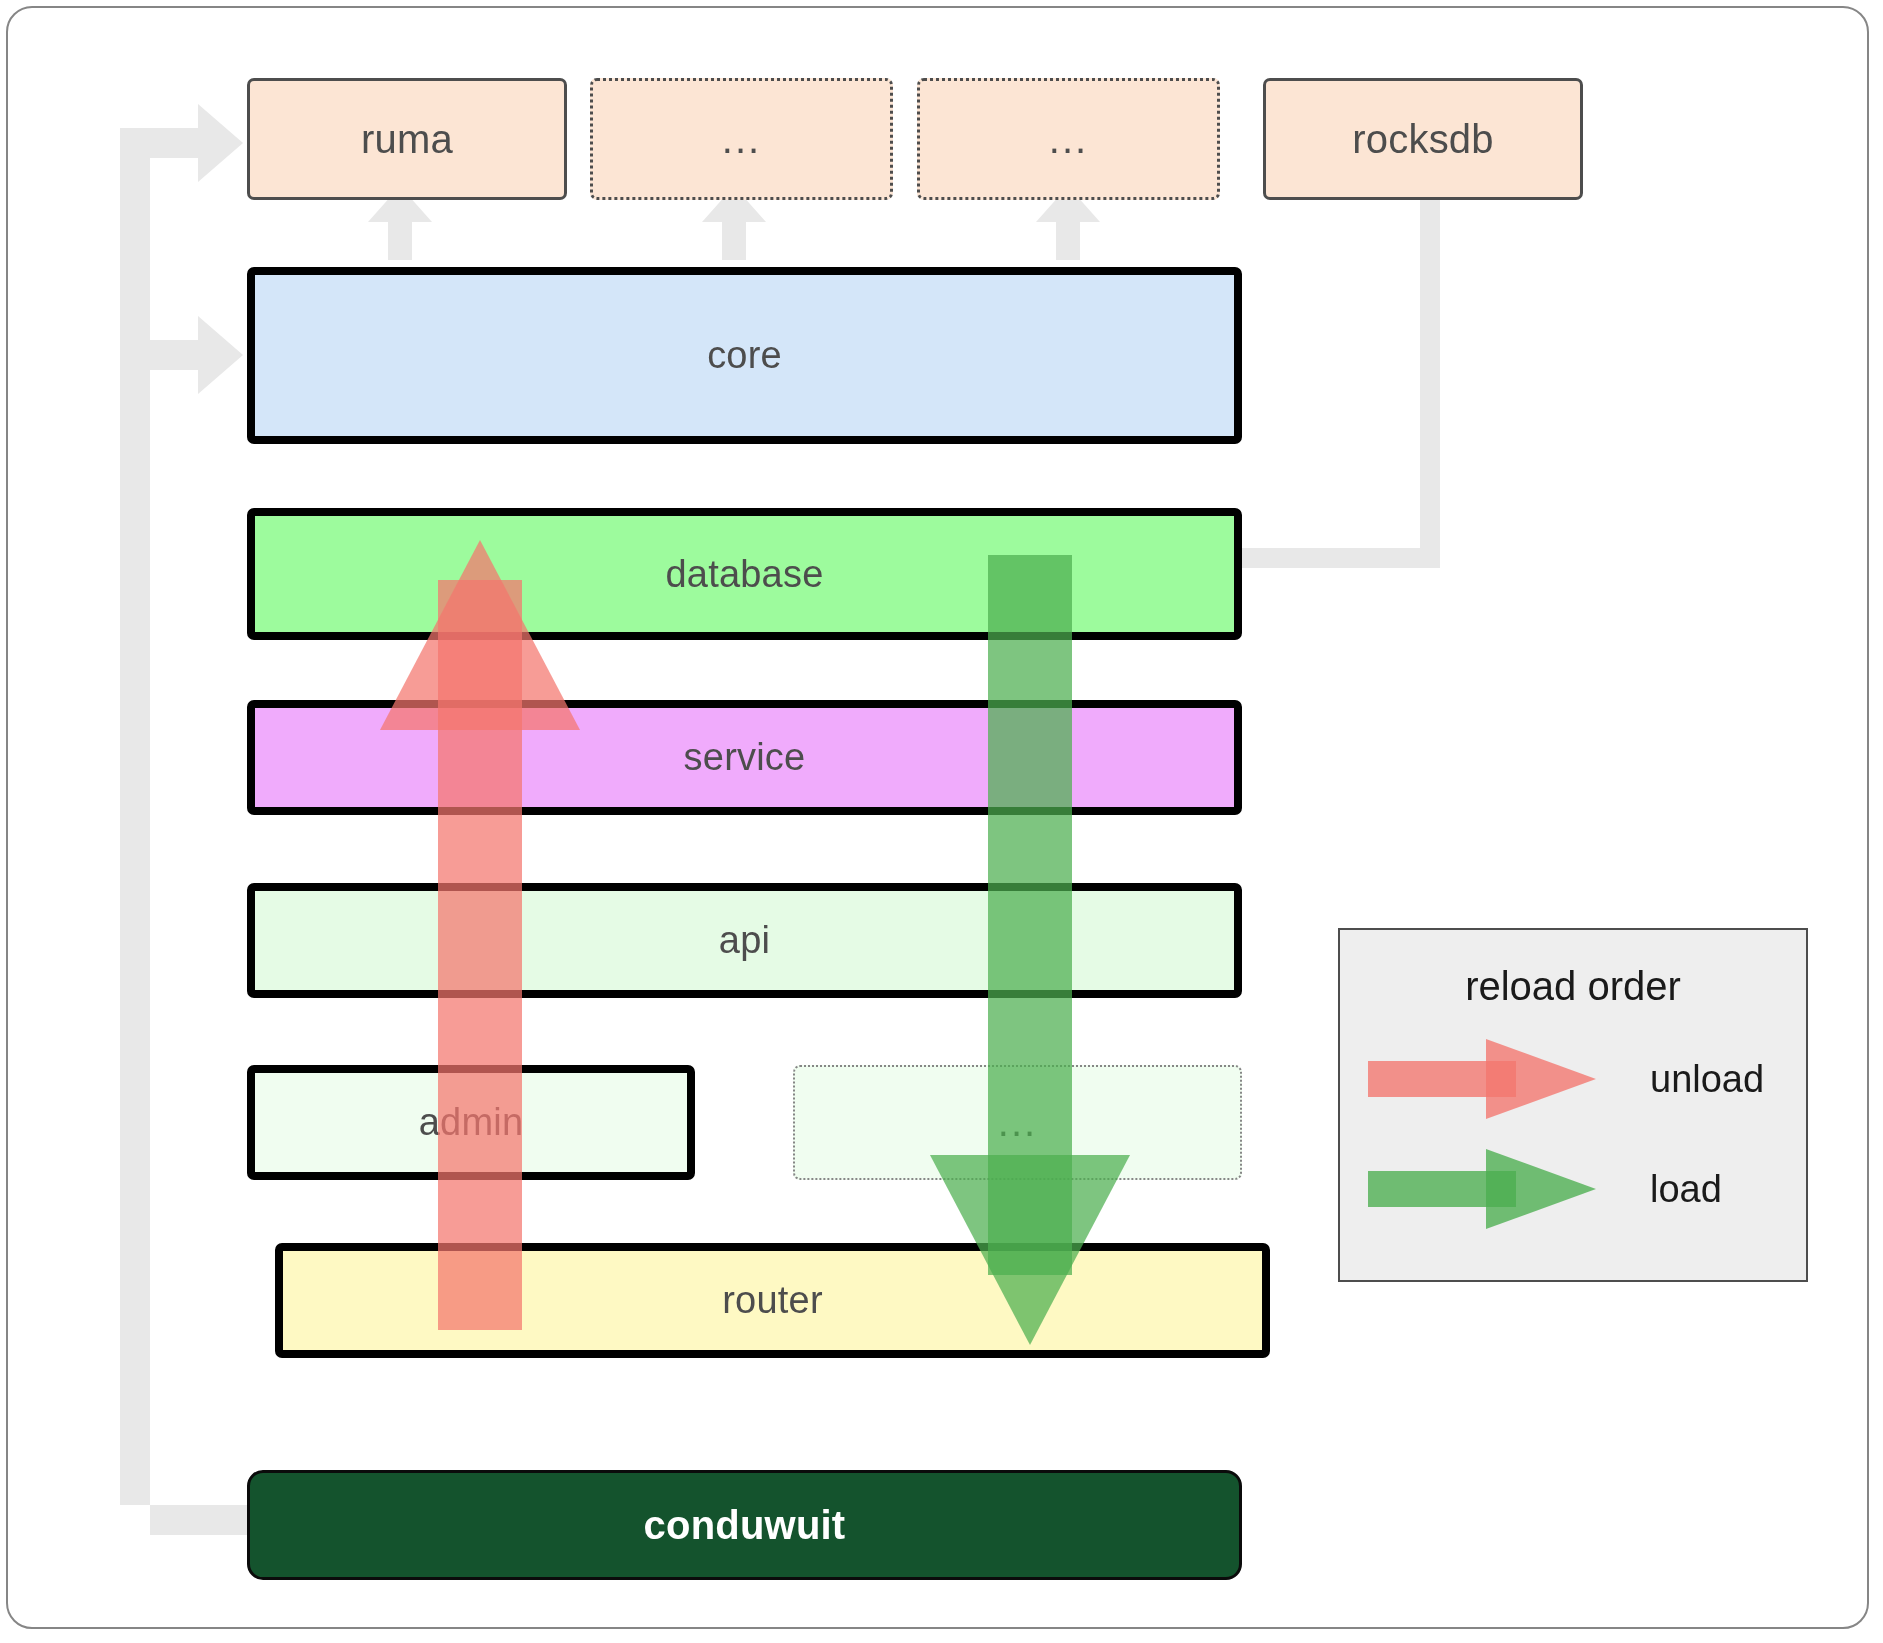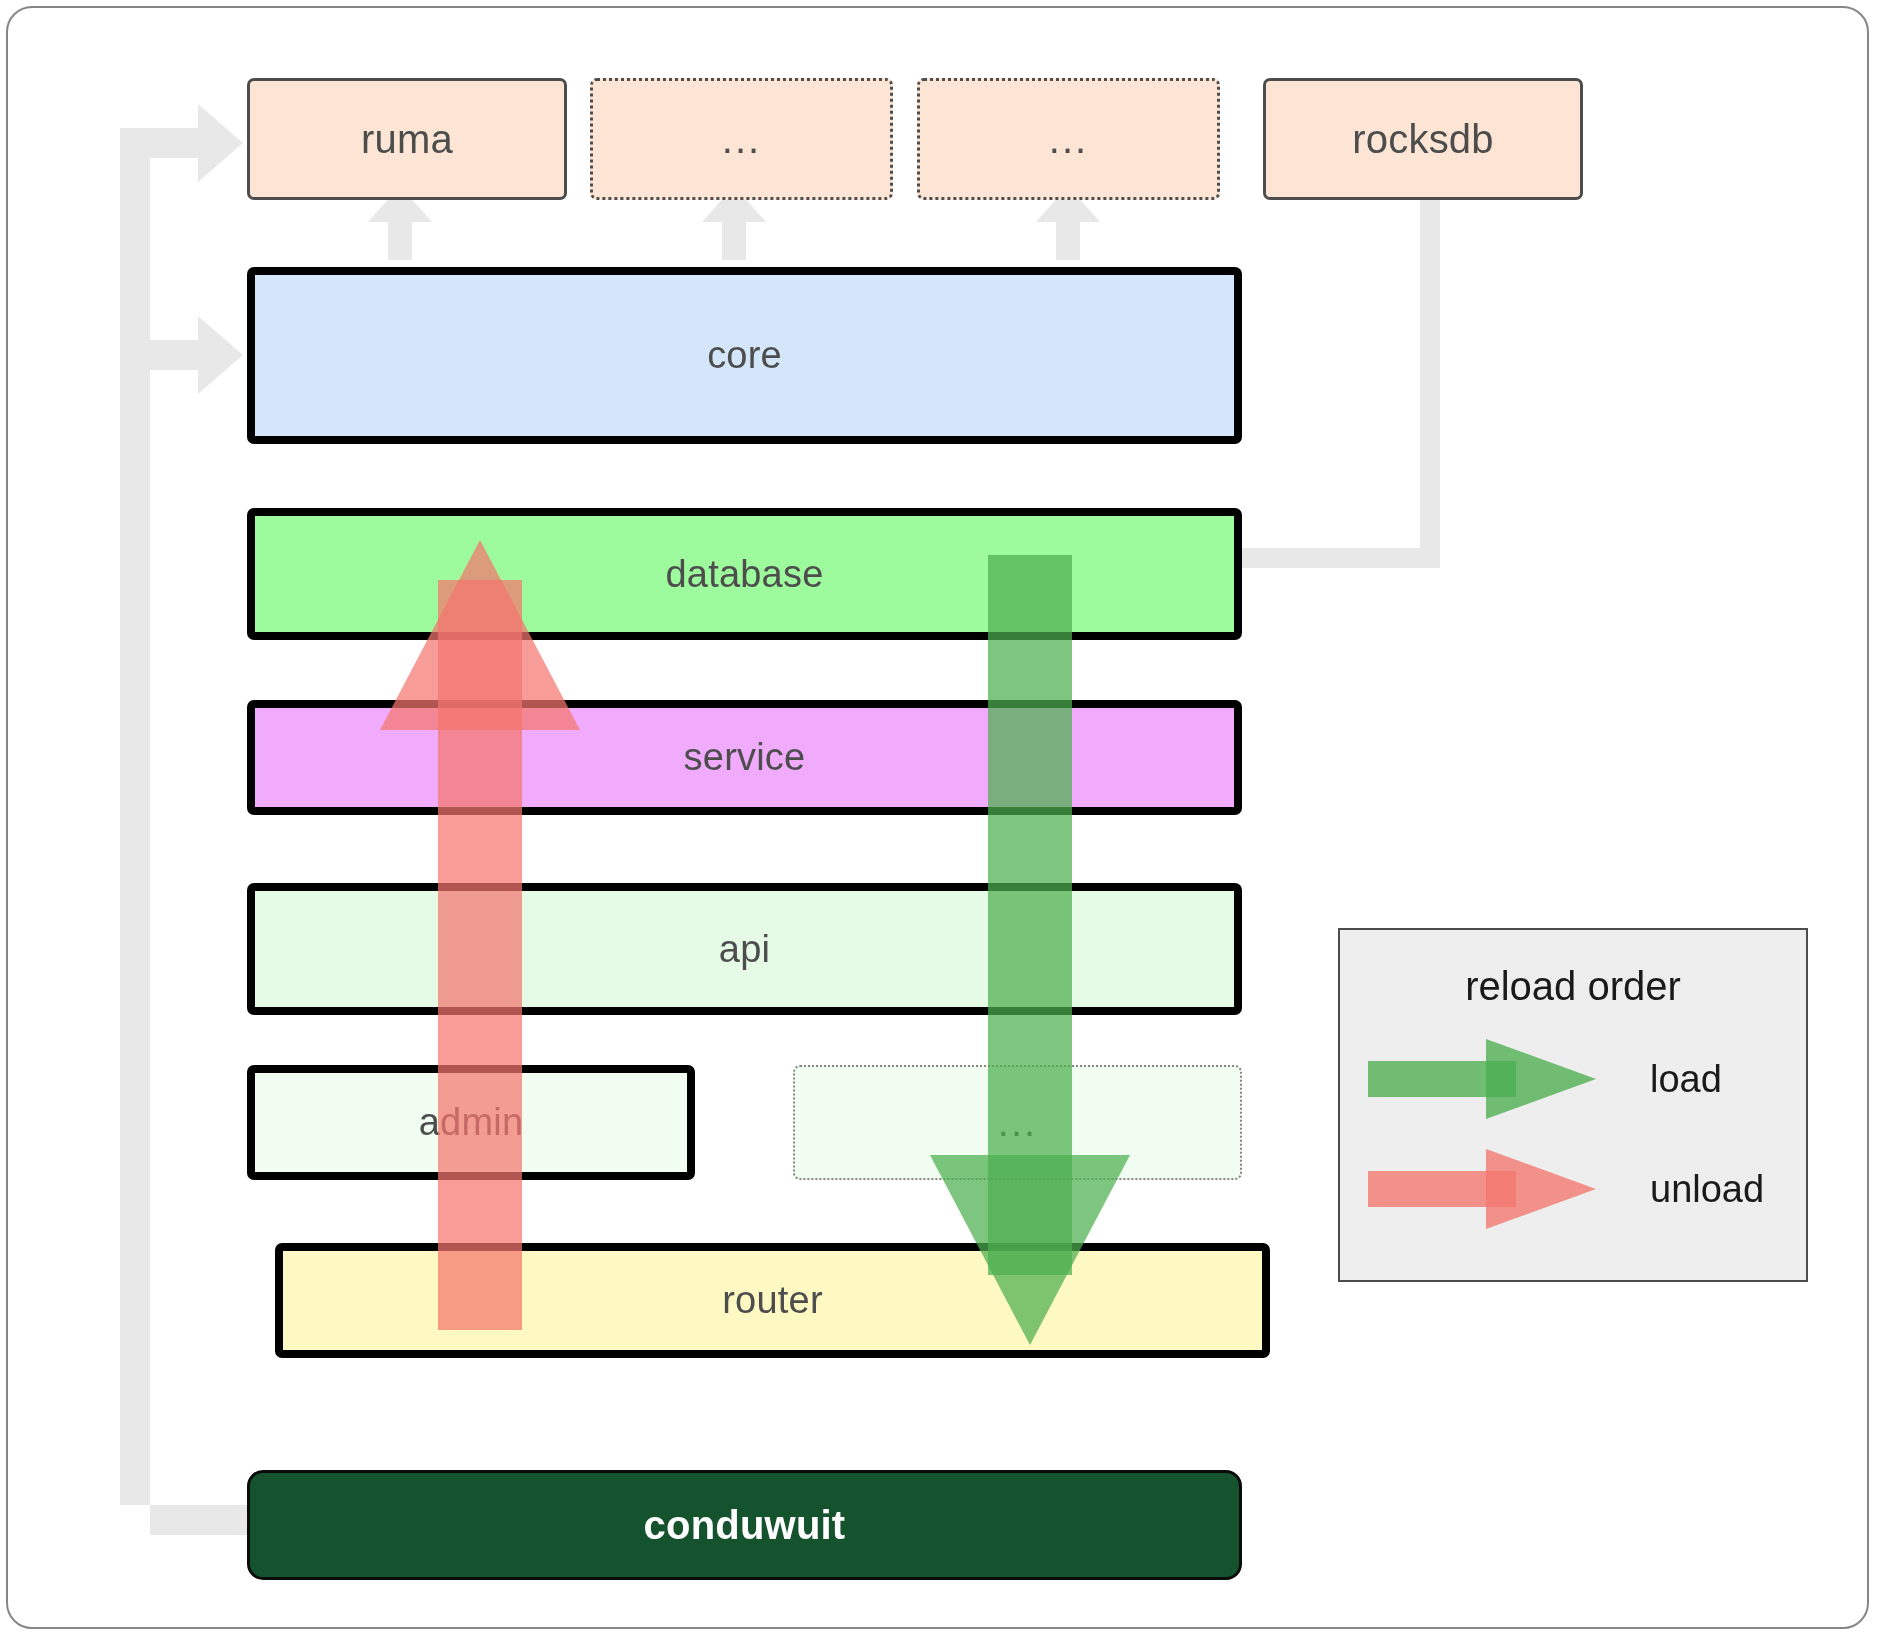--- a/index.html
+++ b/index.html
@@ -62,21 +62,21 @@
   
   .layer {
     border: 8px solid #000000;
     left: 247px;
     width: 995px;
     z-index: 4;
   }
   .layer-core     { background: #d4e6f9; top: 267px; height: 177px; }
   .layer-database { background: #9dfb9d; top: 508px; height: 132px; }
   .layer-service  { background: #f0abfc; top: 700px; height: 115px; }
-  .layer-api      { background: #e5fbe5; top: 883px; height: 132px; }
+  .layer-api      { background: #e5fbe5; top: 883px; height: 115px; }
   .layer-admin    { background: #f0fdf0; top: 1065px; height: 115px; left: 247px; width: 448px; }
   .layer-dots {
     background: #f0fdf0;
     border: 2px dotted #868686;
     top: 1065px;
     height: 115px;
     left: 793px;
     width: 449px;
     font-size: 40px;
     letter-spacing: 2px;
@@ -232,28 +232,28 @@
     <rect x="58" y="0" width="84" height="720" fill="#4cae4f" opacity="0.72"></rect>
 
     <path d="M 100,790 L 0,600 L 200,600 Z" fill="#4cae4f" opacity="0.72"></path>
   </svg>
 
   <div class="legend">
     <div class="legend-title">reload order</div>
 
     <div class="legend-row">
       <svg class="swatch" viewBox="0 0 228 80" xmlns="http://www.w3.org/2000/svg">
+        <rect x="0" y="22" width="148" height="36" fill="#f4766e" opacity="0.78"></rect>
+        <path d="M 118,0 L 228,40 L 118,80 Z" fill="#f4766e" opacity="0.78"></path>
+      </svg>
+      <span class="legend-label">unload</span>
+    </div>
+
+    <div class="legend-row">
+      <svg class="swatch" viewBox="0 0 228 80" xmlns="http://www.w3.org/2000/svg">
         <rect x="0" y="22" width="148" height="36" fill="#4cae4f" opacity="0.78"></rect>
         <path d="M 118,0 L 228,40 L 118,80 Z" fill="#4cae4f" opacity="0.78"></path>
       </svg>
       <span class="legend-label">load</span>
     </div>
-
-    <div class="legend-row">
-      <svg class="swatch" viewBox="0 0 228 80" xmlns="http://www.w3.org/2000/svg">
-        <rect x="0" y="22" width="148" height="36" fill="#f4766e" opacity="0.78"></rect>
-        <path d="M 118,0 L 228,40 L 118,80 Z" fill="#f4766e" opacity="0.78"></path>
-      </svg>
-      <span class="legend-label">unload</span>
-    </div>
   </div>
 
 </div>
 
 </body></html>

